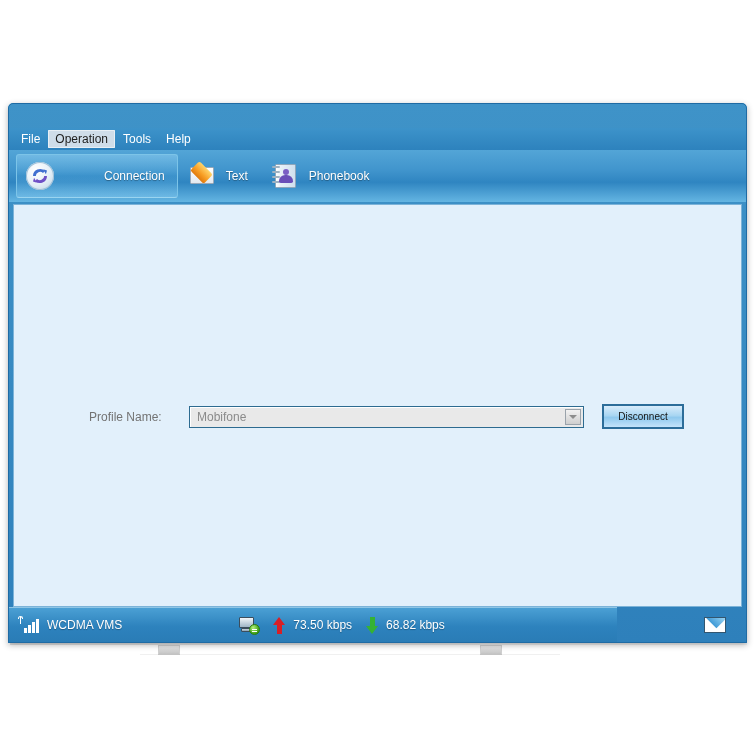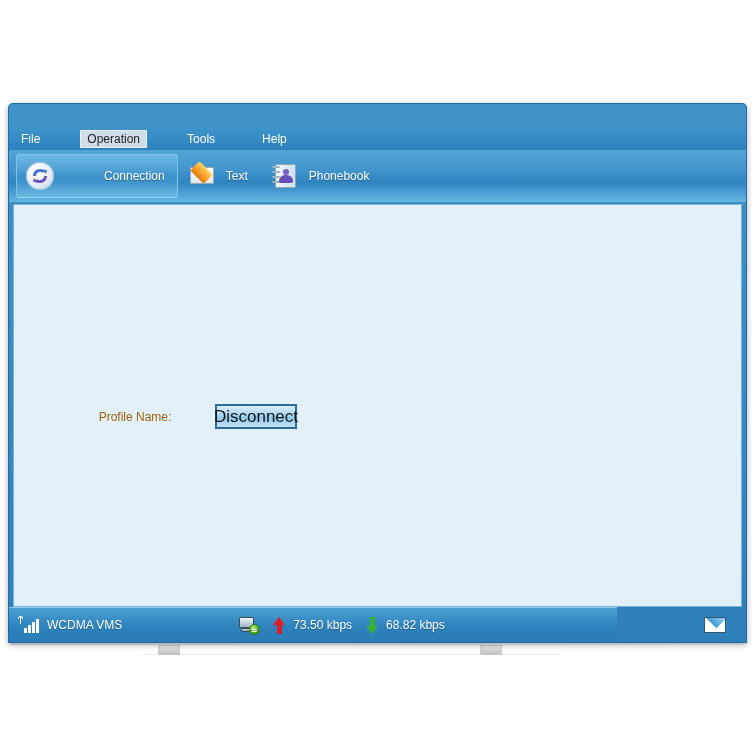--- a/index.html
+++ b/index.html
@@ -122,21 +122,20 @@
   .menubar {
     position: absolute;
     left: 1px; top: 25px;
     width: 737px;
     height: 22px;
     background: linear-gradient(to bottom, #3d93ca 0%, #2d82bd 100%);
     display: flex;
     align-items: center;
     padding-left: 5px;
     box-sizing: border-box;
-    gap: 32px;
   }
   .menu-item {
     color: #ffffff;
     font-size: 12px;
     padding: 2px 7px;
     margin-right: 1px;
     cursor: default;
     border-radius: 1px;
     white-space: nowrap;
   }
@@ -278,25 +277,25 @@
     box-sizing: border-box;
   }
   .profile-row {
     position: absolute;
     left: 75px;
     top: 199px;
     display: flex;
     align-items: center;
   }
   .profile-label {
-    color: #a16207;
+    color: #737373;
     font-size: 12px;
     width: 92px;
-    text-align: center;
-    margin-right: 2px;
+    text-align: left;
+    margin-right: 8px;
     white-space: nowrap;
   }
   .combo {
     width: 395px;
     height: 22px;
     background: #e9e9e9;
     border: 1px solid #2d6b90;
     box-sizing: border-box;
     display: flex;
     align-items: center;
@@ -319,28 +318,28 @@
     box-sizing: border-box;
     display: flex; align-items: center; justify-content: center;
   }
   .combo-arrow .tri {
     width: 0; height: 0;
     border-left: 4px solid transparent;
     border-right: 4px solid transparent;
     border-top: 4px solid #8d8d8d;
   }
   .disconnect-btn {
-    margin-left: 32px;
+    margin-left: 18px;
     width: 82px;
     height: 25px;
     background: linear-gradient(to bottom, #d8ecfb 0%, #a9d6f2 45%, #8fc9ee 55%, #c4e3fa 100%);
     border: 2px solid #2c6d99;
     box-sizing: border-box;
     color: #131313;
-    font-size: 17px;
+    font-size: 10px;
     display: flex; align-items: center; justify-content: center;
     cursor: pointer;
   }
 
   
   .statusbar {
     position: absolute;
     left: 1px;
     top: 504px;
     width: 608px;
@@ -530,20 +529,26 @@
         </div>
         <div class="tool-label">Phonebook</div>
       </div>
 
     </div>
 
     <div class="content">
       <div class="profile-row">
         <div class="profile-label">Profile Name:</div>
 
+        <div class="combo">
+          <div class="combo-value">Mobifone</div>
+          <div class="combo-arrow">
+            <span class="tri"></span>
+          </div>
+        </div>
 
         <div class="disconnect-btn">Disconnect</div>
       </div>
     </div>
 
     <div class="statusbar">
 
       <div class="signal">
         <div class="mast"></div>
         <div class="sbar" style="left:5px;height:5px;"></div>

